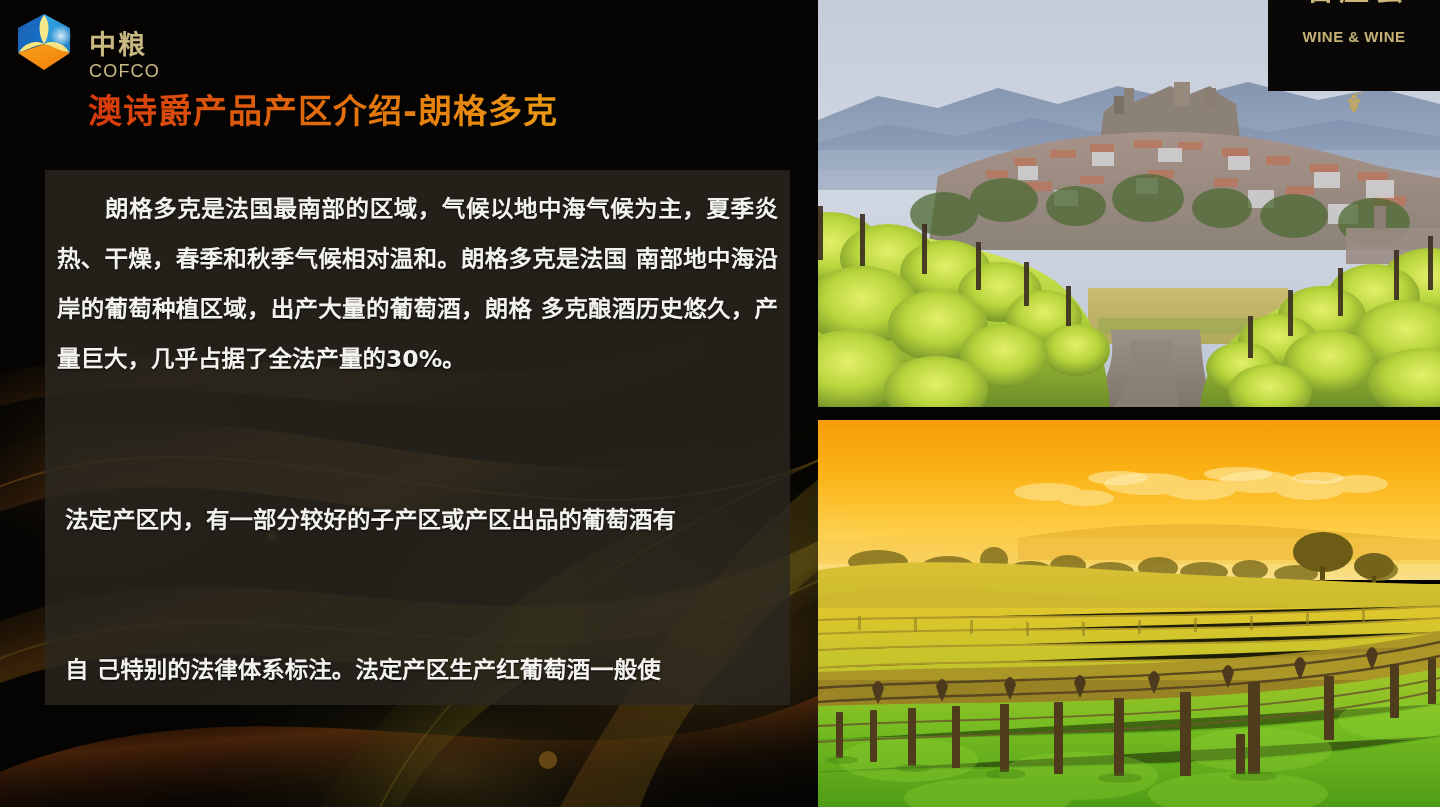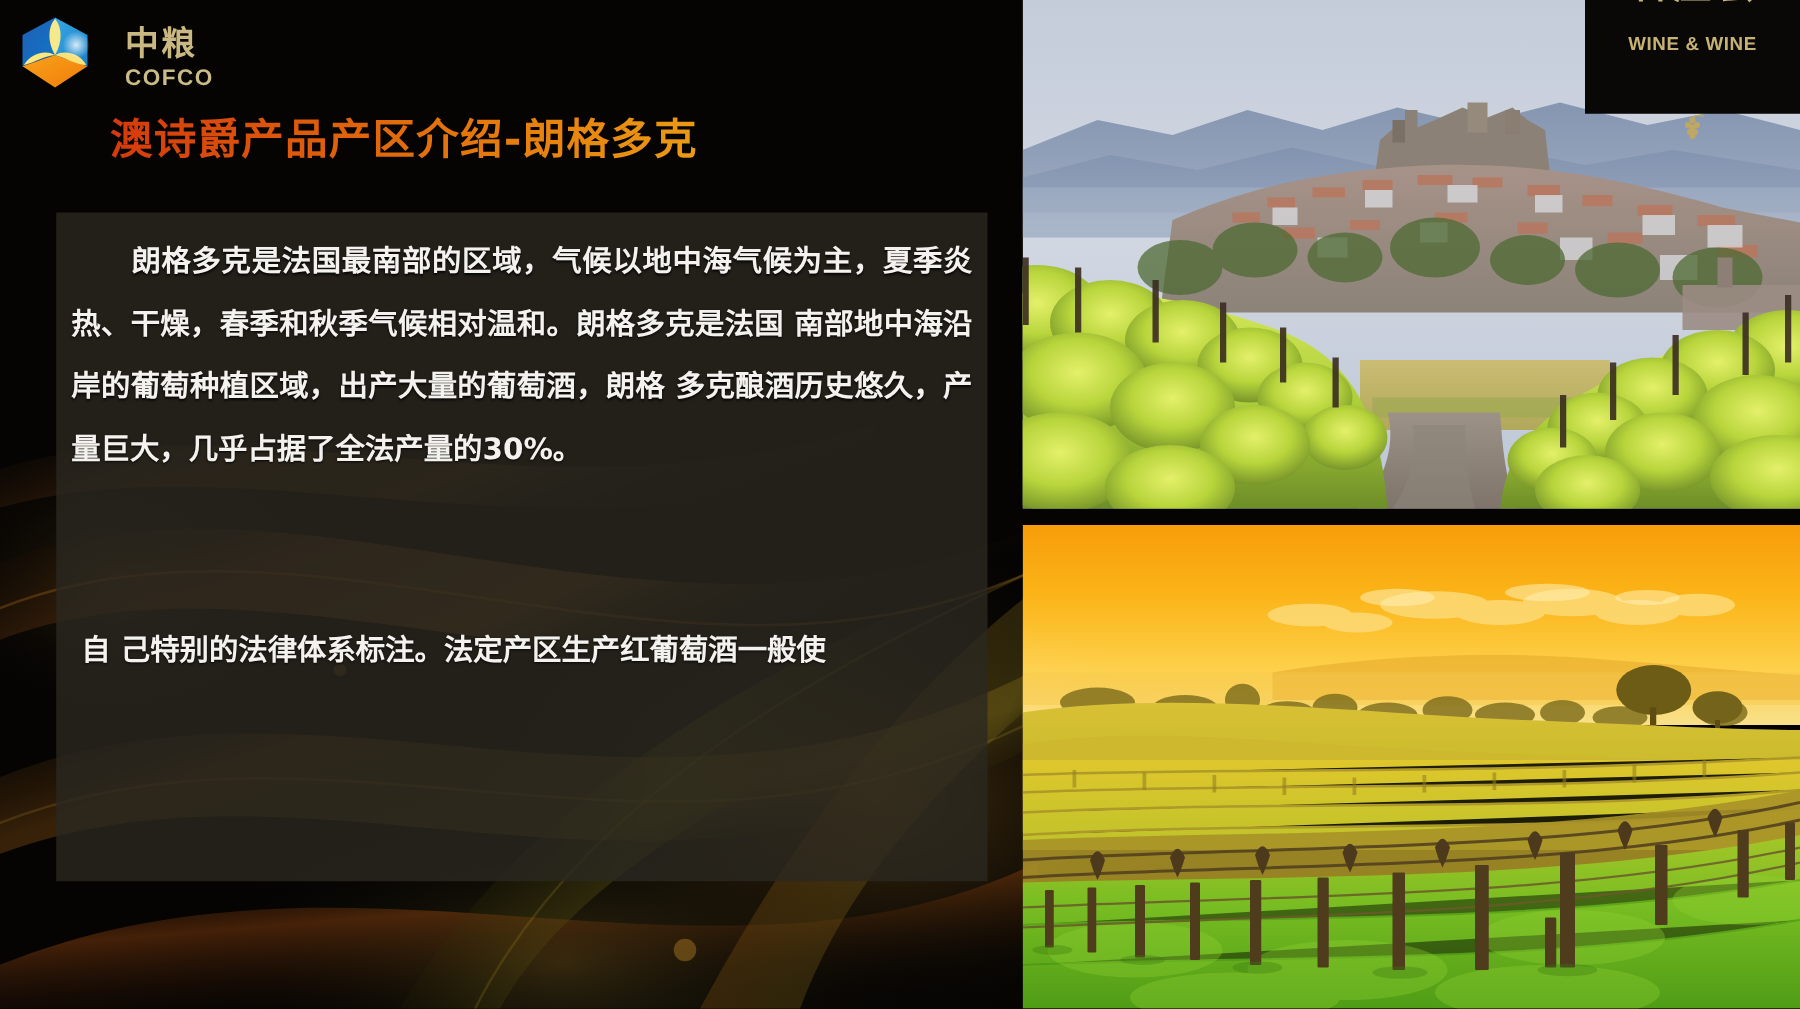--- a/index.html
+++ b/index.html
@@ -10,30 +10,30 @@
     font-family:"Liberation Sans","DejaVu Sans",sans-serif;
     background:#050403;
   }
 
   
   #bg-decor { position:absolute; inset:0; overflow:hidden; z-index:0; }
   #bg-decor svg { position:absolute; left:0; top:0; }
 
   
   #brand { position:absolute; left:8px; top:8px; z-index:5;
-           display:flex; align-items:center; gap:20px; }
+           display:flex; align-items:flex-end; gap:9px; }
   #cofco-cube { width:72px; height:72px; position:relative; flex:0 0 auto; }
   #brand-words { display:flex; flex-direction:column; line-height:1; padding-top:4px; }
   #brand-cn {
     font-family:"DejaVu Sans",sans-serif;
     font-size:27px; font-weight:700; color:#c9b882;
     letter-spacing:2px;
   }
   #brand-en {
-    font-size:18px; font-weight:700; color:#cbbb86;
+    font-size:18px; font-weight:400; color:#cbbb86;
     letter-spacing:1.2px; margin-top:4px;
   }
 
   
   #slide-title {
     position:absolute; left:88px; top:84px; z-index:6;
     font-family:"DejaVu Sans",sans-serif;
     font-size:34px; font-weight:700; letter-spacing:1px;
     white-space:nowrap;
     background:linear-gradient(95deg,#d6390c 0%,#dd5a0c 32%,#e4760c 60%,#eb9a14 100%);
@@ -182,20 +182,21 @@
     <span id="brand-cn">中粮</span>
     <span id="brand-en">COFCO</span>
   </div>
 </div>
 
 <h1 id="slide-title">澳诗爵产品产区介绍-朗格多克</h1>
 
 <div id="text-panel">
   <p class="para-1">　　朗格多克是法国最南部的区域，气候以地中海气候为主，夏季炎热、干燥，春季和秋季气候相对温和。朗格多克是法国 南部地中海沿岸的葡萄种植区域，出产大量的葡萄酒，朗格 多克酿酒历史悠久，产量巨大，几乎占据了全法产量的30%。</p>
   <p class="para-2">
+    <span class="ln ind-2">法定产区内，有一部分较好的子产区或产区出品的葡萄酒有</span>
     <span class="ln ind-3">自 己特别的法律体系标注。法定产区生产红葡萄酒一般使</span>
     
     
     
     
   </p>
 </div>
 
 <div id="photo-top" class="photo">
   <svg viewBox="0 0 622 407" preserveAspectRatio="none" aria-hidden="true">

